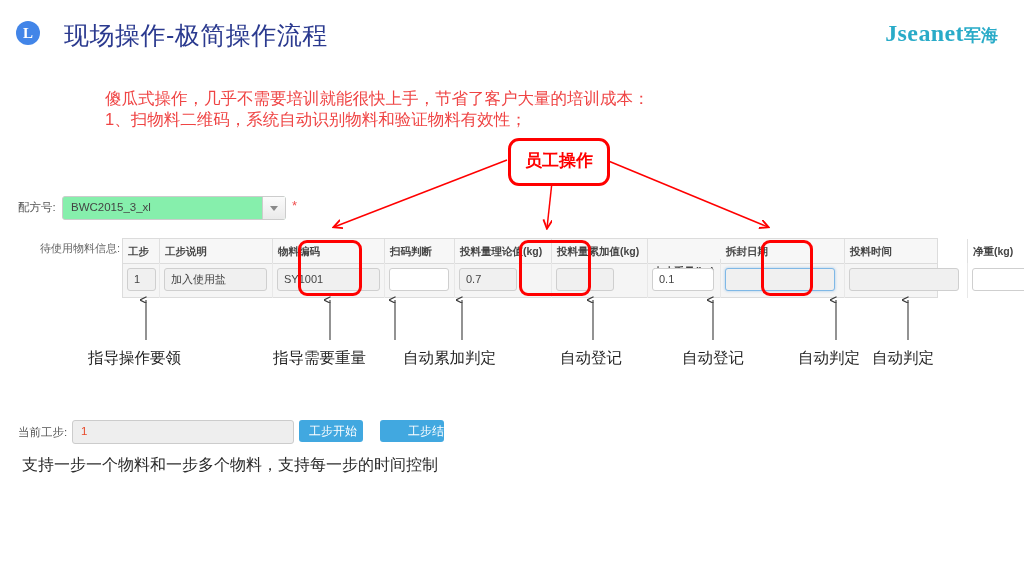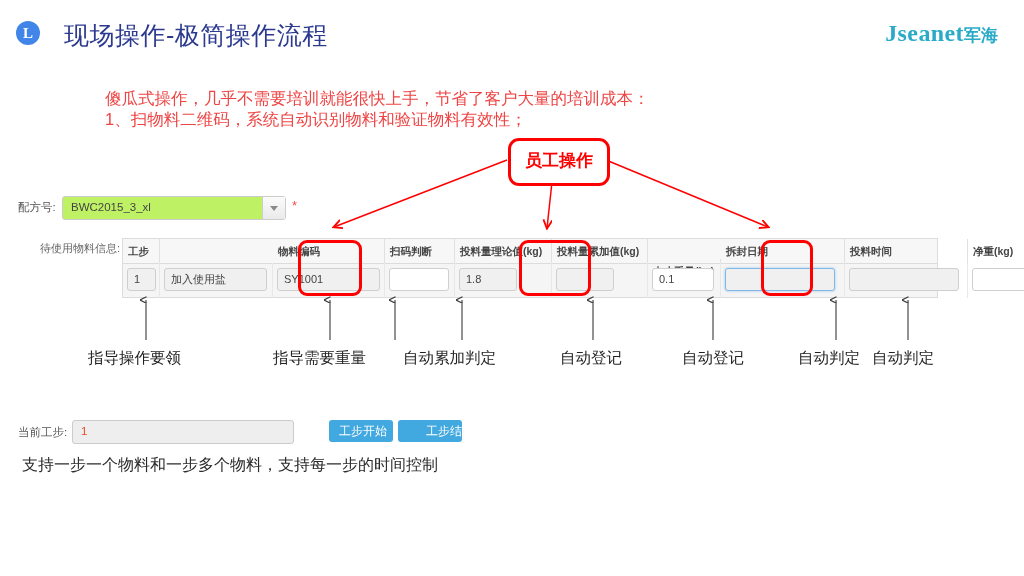--- a/index.html
+++ b/index.html
@@ -110,21 +110,21 @@
     font-size: 11.5px;
     color: #555;
     white-space: nowrap;
   }
   .recipe-select {
     position: absolute;
     left: 62px; top: 0;
     width: 224px; height: 24px;
     border: 1px solid #ccc;
     border-radius: 3px;
-    background: #bef264;
+    background: #86efac;
     box-sizing: border-box;
   }
   .recipe-select .val {
     position: absolute;
     left: 8px; top: 4px;
     font-size: 11.5px;
     color: #444;
   }
   .recipe-select .caret-box {
     position: absolute;
@@ -268,24 +268,23 @@
     height: 22px;
     line-height: 22px;
     border-radius: 3px;
     background: #41a8e0;
     color: #ffffff;
     font-size: 12px;
     text-align: center;
     padding: 0 10px;
     box-sizing: border-box;
     white-space: nowrap;
-    margin-left: 30px;
   }
   #btn-start { left: 299px; width: 64px; }
-  #btn-end   { left: 368px; width: 64px; padding-left: 28px; }
+  #btn-end   { left: 380px; width: 64px; padding-left: 28px; }
 
   .footer-note {
     position: absolute;
     left: 22px; top: 455px;
     font-size: 16px;
     color: #2b2b2b;
     white-space: nowrap;
   }
 </style>
 </head>
@@ -345,20 +344,21 @@
       </span>
   </div>
   <span class="recipe-required">*</span>
 </div>
 
 <div class="material-label">待使用物料信息:</div>
 
 <div class="table-panel">
   <div class="grid-header">
     <div class="hcell" style="left:0px;width:37px;">工步</div>
+    <div class="hcell" style="left:37px;width:113px;">工步说明</div>
     <div class="hcell" style="left:150px;width:112px;">物料编码</div>
     <div class="hcell" style="left:262px;width:70px;">扫码判断</div>
     <div class="hcell" style="left:332px;width:97px;">投料量理论值(kg)</div>
     <div class="hcell" style="left:429px;width:96px;">投料量累加值(kg)</div>
     <div class="hcell" style="left:525px;width:73px;margin-top:20px;">去皮重量(kg)</div>
     <div class="hcell" style="left:722px;width:123px;">投料时间</div>
     <div class="hcell" style="left:598px;width:124px;">拆封日期</div>
     <div class="hcell" style="left:845px;width:72px;">净重(kg)</div>
 
   </div>
@@ -370,21 +370,21 @@
     <div class="bcell" style="left:37px;width:113px;">
         <div class="cell-input" style="width:103px;">加入使用盐</div>
       </div>
     <div class="bcell" style="left:150px;width:112px;">
         <div class="cell-input" style="width:103px;">SY1001</div>
       </div>
     <div class="bcell" style="left:262px;width:70px;">
         <div class="cell-input white" style="width:60px;"></div>
       </div>
     <div class="bcell" style="left:332px;width:97px;">
-        <div class="cell-input" style="width:58px;">1.8</div>
+        <div class="cell-input" style="width:58px;">0.7</div>
       </div>
     <div class="bcell" style="left:429px;width:96px;">
         <div class="cell-input" style="width:58px;"></div>
       </div>
     <div class="bcell" style="left:525px;width:73px;">
         <div class="cell-input white" style="width:62px;">0.1</div>
       </div>
     <div class="bcell" style="left:598px;width:124px;">
         <div class="cell-input focus" style="width:110px;"></div>
       </div>

